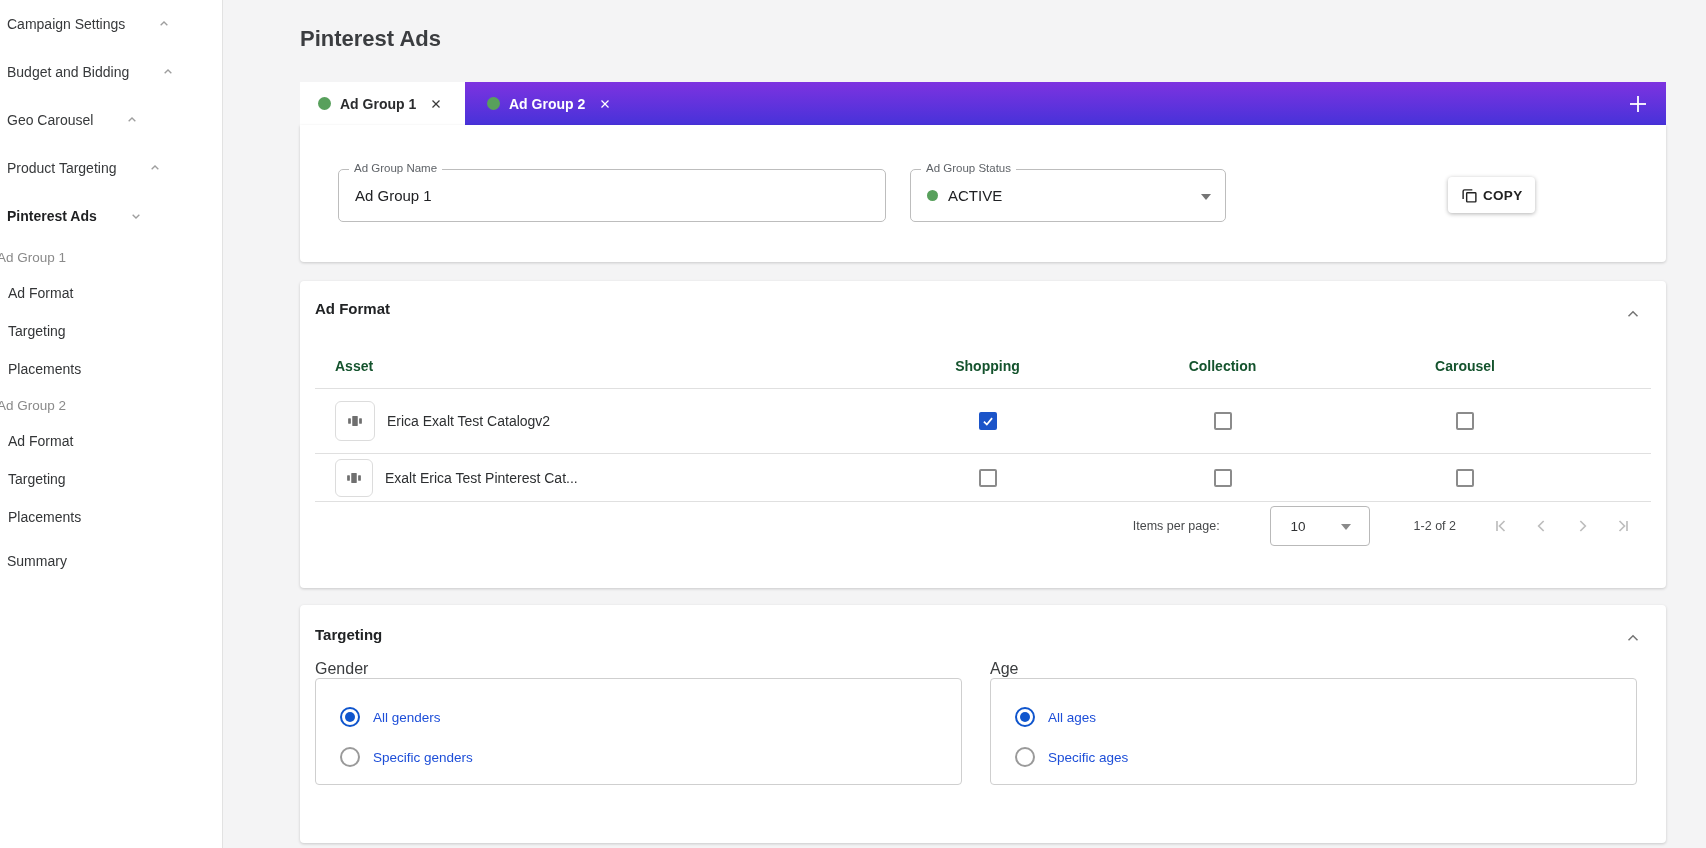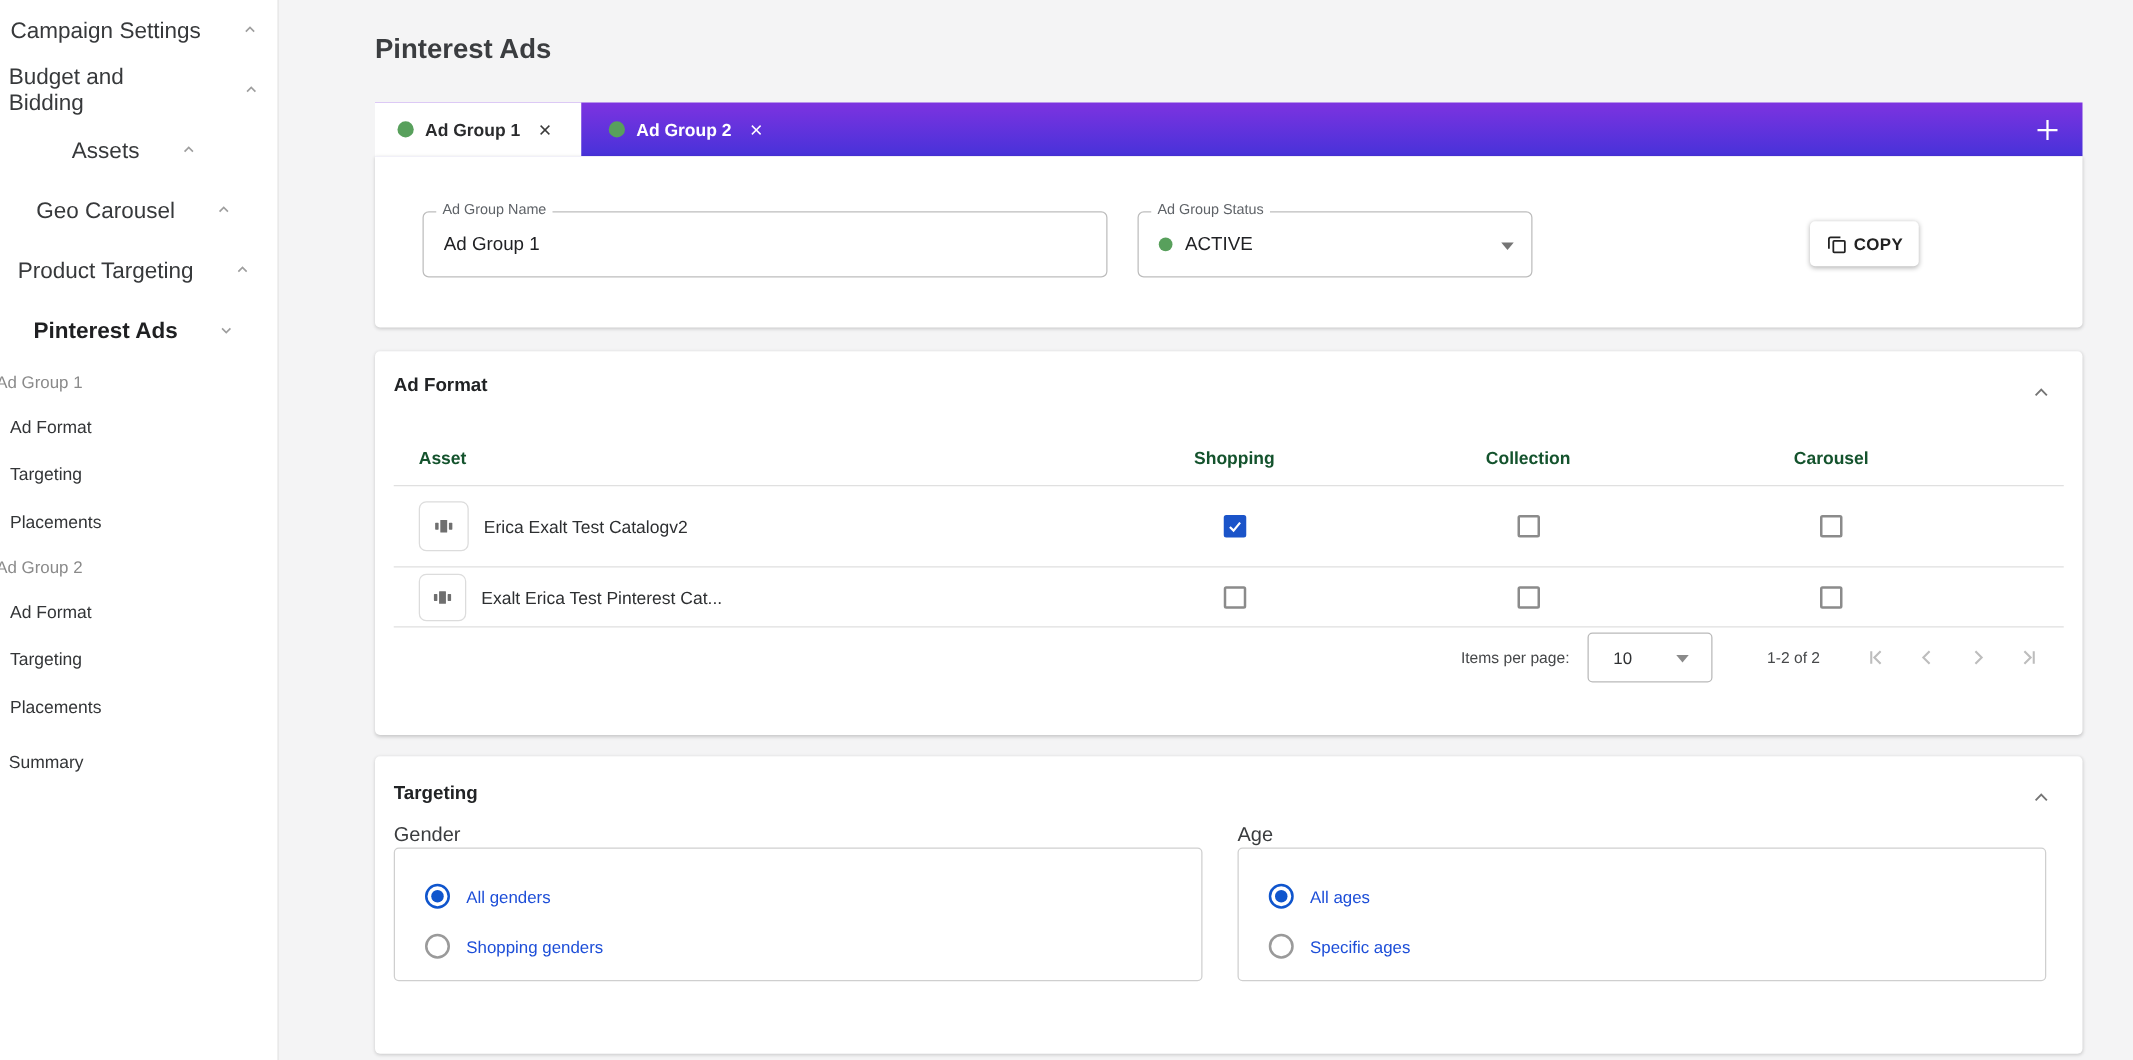--- a/index.html
+++ b/index.html
@@ -2,22 +2,22 @@
 <html><head>
 <meta charset="utf-8">
 <style>
   * { margin:0; padding:0; box-sizing:border-box; }
   html,body { width:1706px; height:848px; overflow:hidden;
     font-family:"Liberation Sans", sans-serif; background:#f4f4f5; color:#212121; }
 
   
   .sidebar { position:absolute; left:0; top:0; width:223px; height:848px;
     background:#fff; border-right:1px solid #e2e2e2; overflow:hidden; }
-  .side-item { display:flex; align-items:center; justify-content:center;
-    height:48px; padding:0 13px 0 7px; font-size:18px; color:#37393b; cursor:pointer;gap:31px; }
+  .side-item { display:flex; align-items:center; justify-content:flex-start;
+    height:48px; padding:0 13px 0 7px; font-size:14px; color:#37393b; cursor:pointer;gap:31px; }
   .side-item.bold { font-weight:bold; color:#1f2022; }
   .side-group-label { height:34px; display:flex; align-items:center;
     font-size:13.5px; color:#8a8a8a; text-indent:-3px; white-space:nowrap; }
   .side-child { height:38px; display:flex; align-items:center; padding-left:8px;
     font-size:14px; color:#333537; cursor:pointer; }
   .chev { width:16px; height:16px; flex:0 0 auto; }
 
   
   .main { position:absolute; left:223px; top:0; width:1483px; height:848px; }
   .page-title { position:absolute; left:77px; top:26px; font-size:22px; color:#3b3d40; }
@@ -87,21 +87,21 @@
   .checkbox.checked { background:#1b54c9; border-color:#1b54c9; }
   .checkbox svg { display:none; }
   .checkbox.checked svg { display:block; }
 
   
   .pagination { position:absolute; right:24px; top:225px; display:flex;
     align-items:center; font-size:12.5px; color:#46484a; }
   .ipp-label { margin-right:14px; }
   .ipp-select { position:relative; width:100px; height:40px; border:1px solid #b9b9b9;
     border-radius:4px; display:flex; align-items:center; padding-left:20px;
-    font-size:13.5px; color:#2f3133; cursor:pointer; }
+    font-size:13.5px; color:#2f3133; cursor:pointer;margin-left:36px; }
   .ipp-select .caret-down { top:17px; right:18px; border-top-color:#8a8a8a; }
   .range-label { margin:0 26px 0 44px; }
   .pg-btn { width:40px; height:40px; display:flex; align-items:center;
     justify-content:center; cursor:pointer; }
 
   
   .tg-col { position:absolute; top:55px; width:647px; }
   .tg-col.left { left:15px; }
   .tg-col.right { left:690px; }
   .tg-heading { font-size:16px; color:#3a3c3e; }
@@ -120,26 +120,20 @@
 
 <nav class="sidebar">
   <div class="side-item">
     <span>Campaign Settings</span>
     <svg class="chev" viewBox="0 0 24 24" fill="none" stroke="#9e9e9e" stroke-width="2">
         <polyline points="7 14 12 9 17 14"></polyline>
       </svg>
   </div>
   <div class="side-item">
     <span>Budget and Bidding</span>
-    <svg class="chev" viewBox="0 0 24 24" fill="none" stroke="#9e9e9e" stroke-width="2">
-        <polyline points="7 14 12 9 17 14"></polyline>
-      </svg>
-  </div>
-  <div class="side-item">
-    <span>Assets</span>
     <svg class="chev" viewBox="0 0 24 24" fill="none" stroke="#9e9e9e" stroke-width="2">
         <polyline points="7 14 12 9 17 14"></polyline>
       </svg>
   </div>
   <div class="side-item">
     <span>Geo Carousel</span>
     <svg class="chev" viewBox="0 0 24 24" fill="none" stroke="#9e9e9e" stroke-width="2">
         <polyline points="7 14 12 9 17 14"></polyline>
       </svg>
   </div>
@@ -333,21 +327,21 @@
       <div class="tg-heading">Gender</div>
       <div class="tg-box">
         <div class="radio-row">
           <span class="radio checked">
               <span class="rdot"></span>
             </span>
           <span class="radio-label">All genders</span>
         </div>
         <div class="radio-row">
           <span class="radio"></span>
-          <span class="radio-label">Shopping genders</span>
+          <span class="radio-label">Specific genders</span>
         </div>
       </div>
     </div>
 
     <div class="tg-col right">
       <div class="tg-heading">Age</div>
       <div class="tg-box">
         <div class="radio-row">
           <span class="radio checked">
               <span class="rdot"></span>

